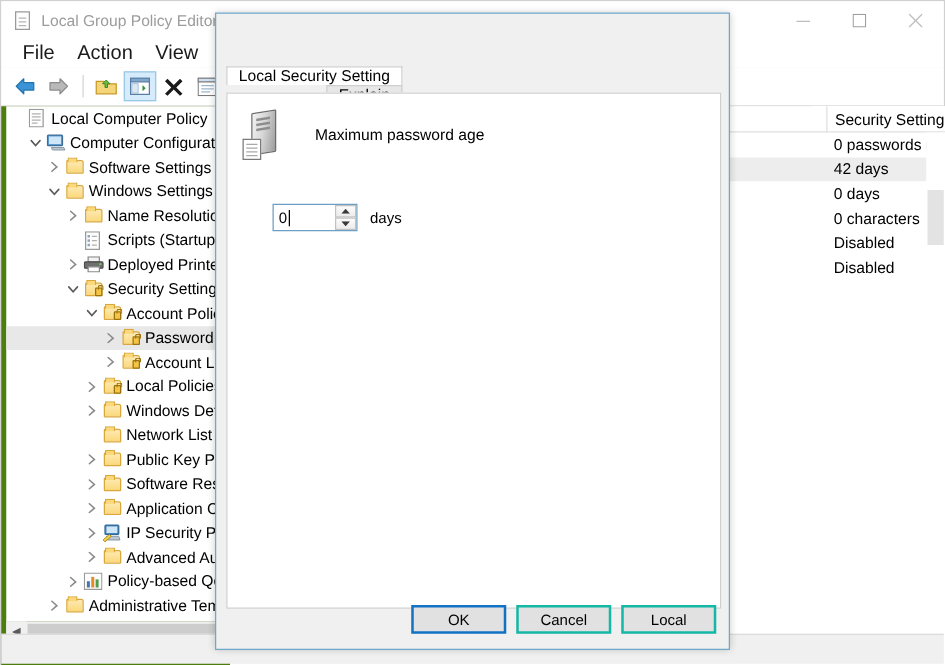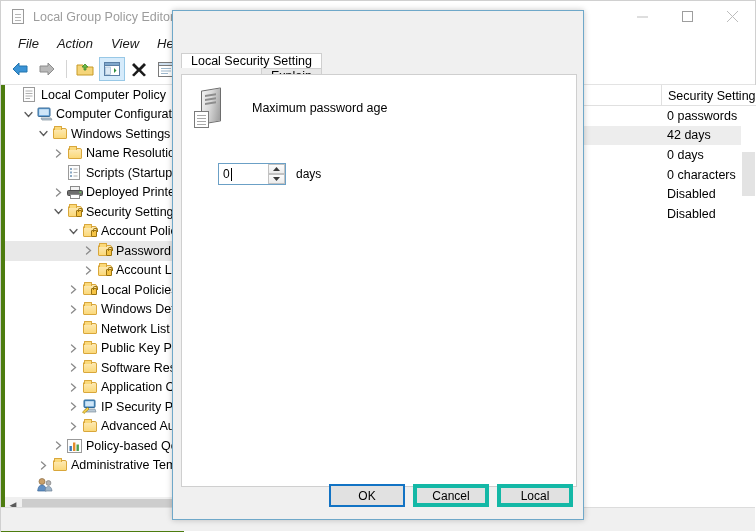--- a/index.html
+++ b/index.html
@@ -76,24 +76,23 @@
     position: absolute;
     left: 0; top: 31px;
     width: 100%; height: 22px;
     background: #ffffff;
     display: flex;
     align-items: center;
     padding-left: 8px;
   }
   .menu-item {
     padding: 2px 9px;
-    font-size: 13px;
+    font-size: 16px;
     color: #1a1a1a;
     white-space: nowrap;
-    font-style: italic;
   }
 
   
   .toolbar {
     position: absolute;
     left: 0; top: 53px;
     width: 100%; height: 31px;
     background: #ffffff;
     border-bottom: 1px solid #e3e3e3;
     display: flex;
@@ -469,21 +468,21 @@
 
   
   .dlg-buttons {
     position: absolute;
     right: 10px; bottom: 12px;
     display: flex;
   }
   .dbtn {
     width: 76px; height: 23px;
     background: #e1e1e1;
-    border: 4px solid #14b8a6;
+    border: 2px solid #14b8a6;
     font-size: 12px;
     color: #000;
     display: flex; align-items: center; justify-content: center;
     margin-left: 8px;
   }
   .dbtn.default {
     border: 2px solid #1273c4;
     background: #e1e1e1;
   }
 </style>
@@ -607,20 +606,32 @@
               <rect x="2.2" y="2.2" width="9.6" height="6" fill="#cfe6f8"></rect>
               <path d="M4 11 H14 L15 13 H5 Z" fill="#b9c8d4" stroke="#7f8f9c" stroke-width="0.7"></path>
             </svg>
           </div>
           <span class="tlabel">Computer Configuration</span>
         </div>
         <div class="tree-row">
           <div style="width: 30px; flex: 0 0 auto;"></div>
           <div class="twisty">
             <svg width="9" height="9" viewBox="0 0 9 9">
+              <path d="M2.5 1 L6.5 4.5 L2.5 8" fill="none" stroke="#8a8a8a" stroke-width="1.3" stroke-linecap="round"></path>
+            </svg>
+          </div>
+          <div class="ticon">
+            <div class="folder"></div>
+          </div>
+          <span class="tlabel">Software Settings</span>
+        </div>
+        <div class="tree-row">
+          <div style="width: 30px; flex: 0 0 auto;"></div>
+          <div class="twisty">
+            <svg width="9" height="9" viewBox="0 0 9 9">
               <path d="M1 2.5 L4.5 6.5 L8 2.5" fill="none" stroke="#5c5c5c" stroke-width="1.3" stroke-linecap="round"></path>
             </svg>
           </div>
           <div class="ticon">
             <div class="folder"></div>
           </div>
           <span class="tlabel">Windows Settings</span>
         </div>
         <div class="tree-row">
           <div style="width: 45px; flex: 0 0 auto;"></div>

